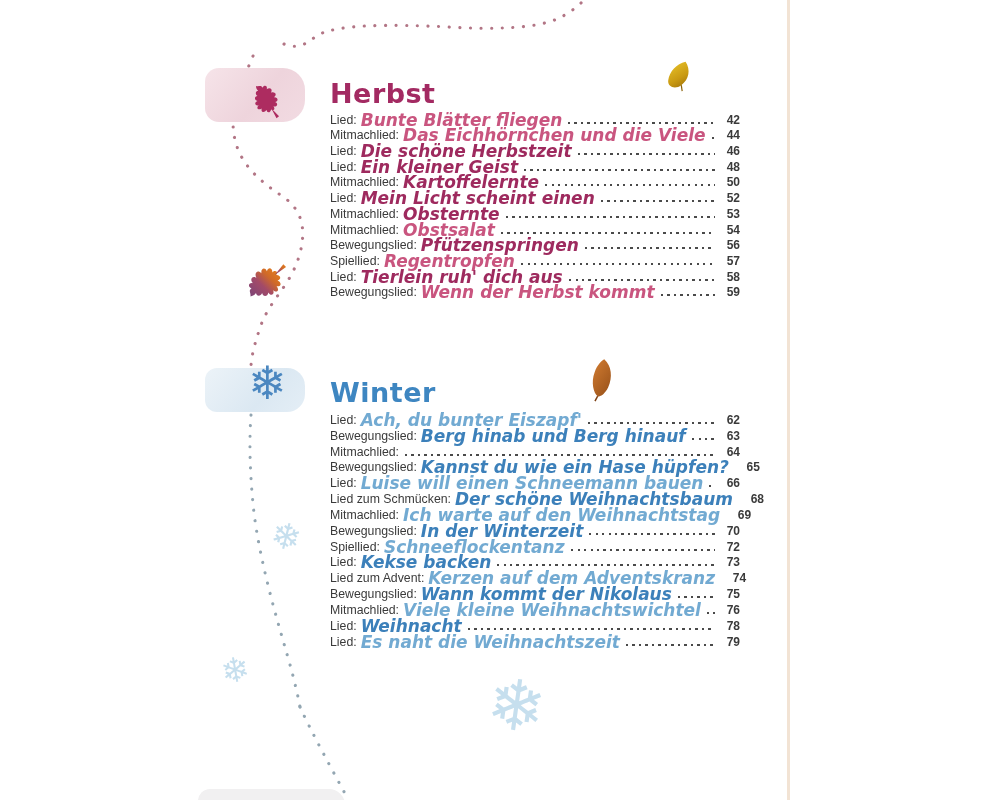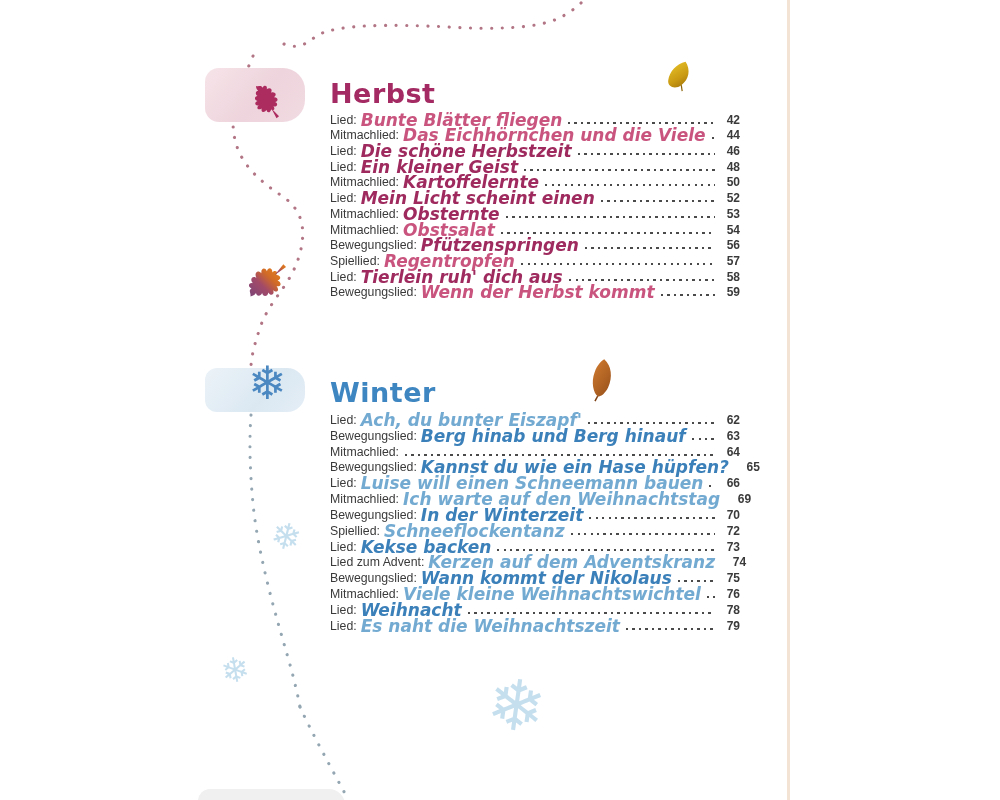--- a/index.html
+++ b/index.html
@@ -180,20 +180,26 @@
     <span class="leader"></span>
     <span class="row-page">65</span>
   </div>
     <div class="toc-row">
     <span class="row-label">Lied:</span>
     <span class="row-title light">Luise will einen Schneemann bauen</span>
     <span class="leader"></span>
     <span class="row-page">66</span>
   </div>
     <div class="toc-row">
+    <span class="row-label">Lied zum Schmücken:</span>
+    <span class="row-title strong">Der schöne Weihnachtsbaum</span>
+    <span class="leader"></span>
+    <span class="row-page">68</span>
+  </div>
+    <div class="toc-row">
     <span class="row-label">Mitmachlied:</span>
     <span class="row-title light">Ich warte auf den Weihnachtstag</span>
     <span class="leader"></span>
     <span class="row-page">69</span>
   </div>
     <div class="toc-row">
     <span class="row-label">Bewegungslied:</span>
     <span class="row-title strong">In der Winterzeit</span>
     <span class="leader"></span>
     <span class="row-page">70</span>

